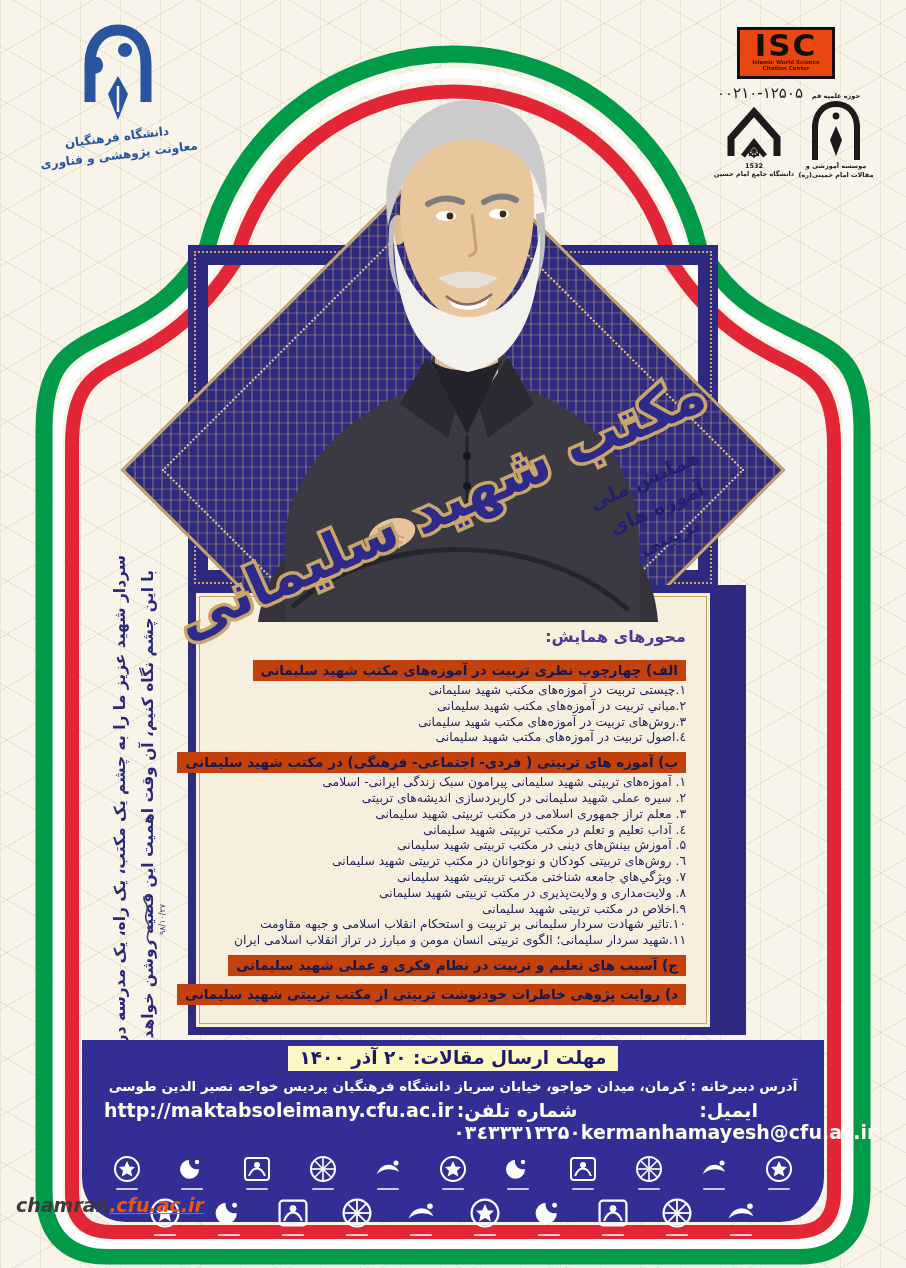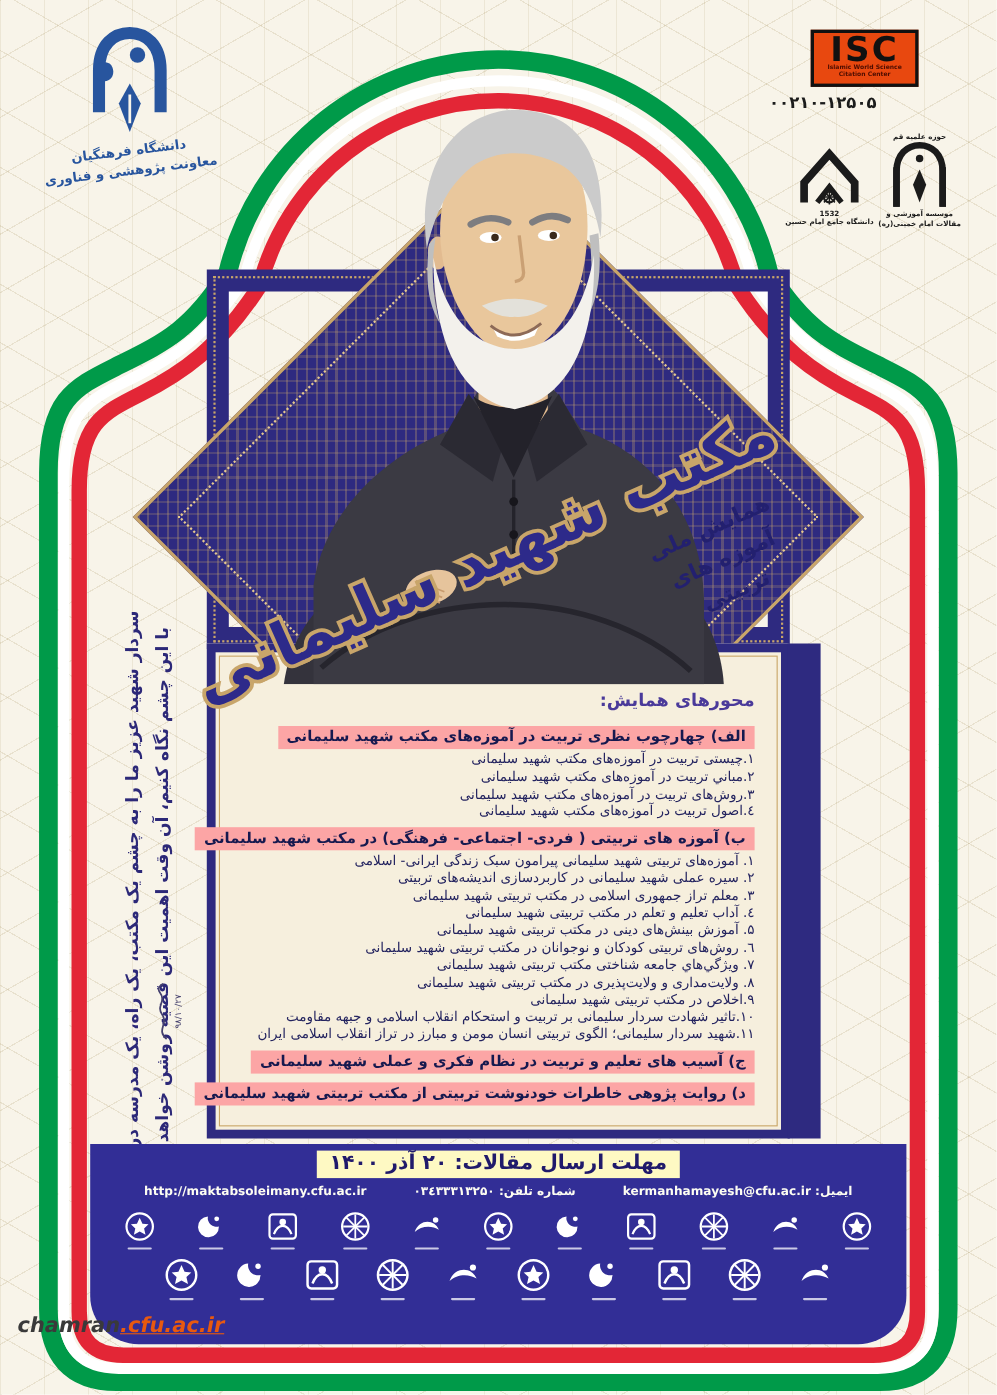--- a/index.html
+++ b/index.html
@@ -17,23 +17,23 @@
   
   .frame-svg{left:0;top:0;z-index:1;}
 
   
   .farhangian{left:28px;top:24px;width:180px;text-align:center;z-index:5;color:#28559e;}
   .farhangian .cap{font-size:12px;font-weight:bold;transform:rotate(-7deg);line-height:1.5;direction:rtl;}
   .isc-box{left:737px;top:27px;width:98px;height:52px;background:#e8480f;border:3px solid #111;
            z-index:5;text-align:center;box-sizing:border-box;}
   .isc-box .big{font-size:31px;font-weight:bold;color:#111;line-height:1.0;letter-spacing:2px;}
   .isc-box .sub{font-size:5.5px;color:#4d0d00;font-weight:bold;margin-top:-2px;}
-  .isc-code{left:678px;top:84px;width:140px;text-align:center;font-size:15px;font-weight:bold;
+  .isc-code{left:717px;top:84px;width:140px;font-size:15px;font-weight:normal;
             color:#1b1b1b;z-index:5;direction:ltr;}
-  .emblem{z-index:5;text-align:center;color:#1b1b1b;margin-top:28px;}
+  .emblem{z-index:5;text-align:center;color:#1b1b1b;}
   .emblem .cap{font-size:6.5px;font-weight:bold;direction:rtl;line-height:1.3;}
 
   
   .ornate-band{left:188px;top:245px;width:530px;height:345px;box-sizing:border-box;
     border:20px solid #2e2a80;z-index:2;}
   .ornate-band:after{content:"";position:absolute;inset:-14px;border:2px dotted #c8a56a;}
   .diamond{left:218px;top:235px;width:470px;height:470px;background:#2e2a80;
     transform:rotate(45deg);z-index:3;
     background-image:
       repeating-linear-gradient(45deg, rgba(200,165,106,.30) 0 2px, transparent 2px 9px),
@@ -48,42 +48,42 @@
   .portrait{left:240px;top:62px;width:430px;height:560px;z-index:6;}
 
   
   .title-svg{left:150px;top:340px;width:580px;height:330px;z-index:7;}
   .subtitle{left:582px;top:462px;width:150px;z-index:7;transform:rotate(-24deg);
             text-align:center;color:#23206f;font-weight:bold;font-size:20px;line-height:1.55;direction:rtl;}
 
   
   .axes{position:absolute;inset:0;padding:34px 24px 0 14px;direction:rtl;text-align:right;box-sizing:border-box;}
   .axes-heading{color:#4a3a9a;font-weight:bold;font-size:16px;margin-bottom:8px;}
-  .sec-bar{display:inline-block;background:#fca5a5;color:#16194f;font-weight:bold;
+  .sec-bar{display:inline-block;background:#c2410c;color:#16194f;font-weight:bold;
            font-size:13.5px;padding:2px 8px 3px;margin:6px 0 2px;white-space:nowrap;}
   .sec-item{color:#23235f;font-size:12.3px;line-height:15.8px;white-space:nowrap;}
 
   
   .vline{height:20px;line-height:20px;transform:rotate(-90deg);direction:rtl;
          white-space:nowrap;text-align:center;z-index:5;font-weight:bold;}
   .quote-col{color:#2c2878;font-size:15.5px;}
   .time-strip{left:716px;top:585px;width:30px;height:450px;background:#2e2a80;z-index:5;}
   .signature{left:118px;top:906px;width:70px;z-index:6;transform:rotate(-90deg);
              text-align:center;color:#44406e;}
   .signature .date{font-size:8px;letter-spacing:1px;}
 
   
   .footer-band{left:82px;top:1040px;width:742px;height:182px;background:#322e96;
     border-radius:0 0 44px 44px;z-index:5;text-align:center;color:#fff;box-sizing:border-box;
     padding-top:6px;}
   .deadline{display:inline-block;background:#fef9c3;color:#201a6b;font-weight:bold;
             font-size:18.5px;padding:1px 12px 3px;direction:rtl;}
   .address{font-size:13.5px;font-weight:bold;direction:rtl;margin-top:7px;color:#fdfdf2;}
   .contact-row{display:flex;flex-direction:row-reverse;justify-content:space-between;
-               padding:0 49px;margin-top:5px;font-size:11px;font-weight:bold;direction:rtl;color:#fdfdf2;}
+               padding:0 22px;margin-top:5px;font-size:19px;font-weight:bold;direction:rtl;color:#fdfdf2;}
   .logo-row{display:flex;justify-content:space-between;align-items:center;margin-top:9px;}
   .logo-row.r1{padding:0 28px;}
   .logo-row.r2{padding:0 64px;margin-top:4px;}
   .plogo{display:flex;flex-direction:column;align-items:center;}
   .plogo .capline{width:22px;height:2px;background:rgba(255,255,255,.75);margin-top:2px;border-radius:1px;}
 
   
   .watermark{left:16px;top:1194px;z-index:9;font-size:19px;font-weight:bold;font-style:italic;}
   .watermark .wm1{color:#3a3a3a;margin-top:36px;}
   .watermark .wm2{color:#e8590f;text-decoration:underline;}
@@ -210,20 +210,21 @@
     <svg width="54" height="18" viewBox="0 0 54 18" style="margin:0 auto">
       <path d="M2 12 C10 2 16 14 24 8 C32 2 36 12 44 6 C48 3 51 6 52 9" stroke="#44406e" stroke-width="1.6" fill="none"></path>
     </svg>
     <div class="date">۹۸/۱۰/۲۷</div>
   </div>
 
   <div class="abs time-strip"></div>
 
   <div class="abs footer-band">
     <div class="deadline">مهلت ارسال مقالات: ۲۰ آذر ۱۴۰۰</div>
+    <div class="address">آدرس دبیرخانه : کرمان، میدان خواجو، خیابان سرباز دانشگاه فرهنگیان پردیس خواجه نصیر الدین طوسی</div>
     <div class="contact-row">
       <span style="direction:ltr">http://maktabsoleimany.cfu.ac.ir</span>
       <span>
         <span>شماره تلفن:</span>
         <span>۰۳٤۳۳۳۱۳۲۵۰</span>
       </span>
       <span>
         <span>ایمیل:</span>
         <span style="direction:ltr;display:inline-block">kermanhamayesh@cfu.ac.ir</span>
       </span>

